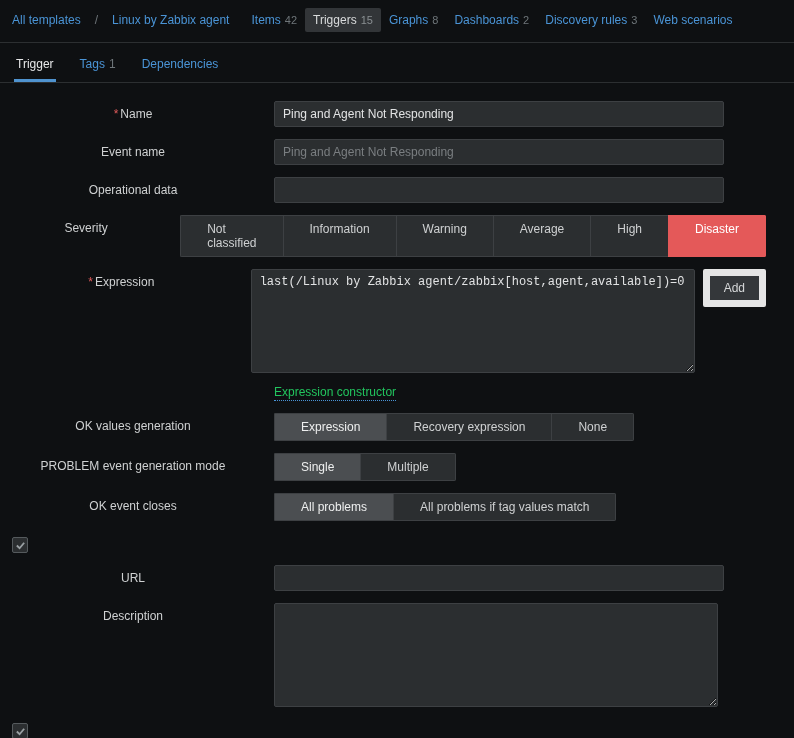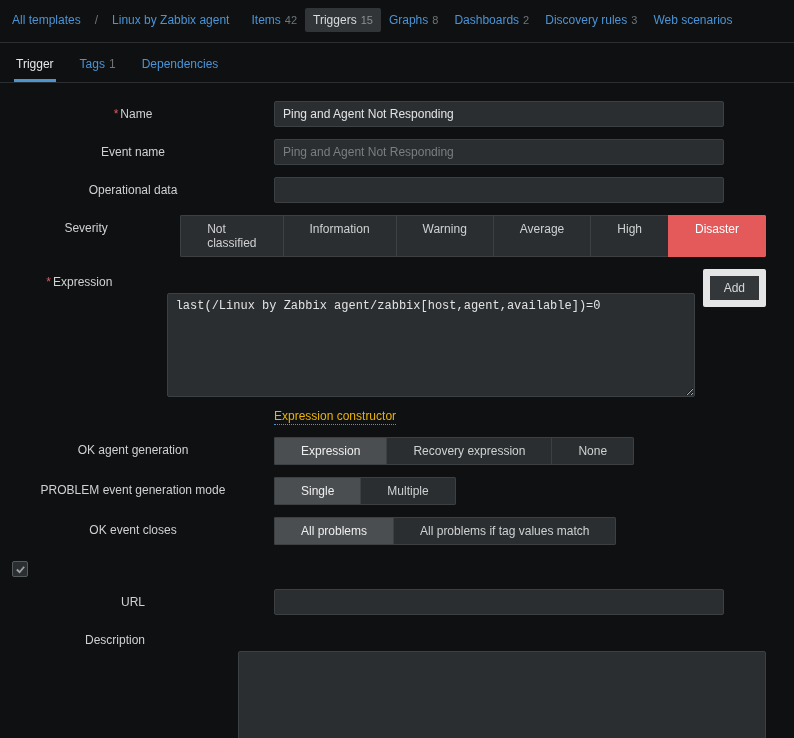--- a/index.html
+++ b/index.html
@@ -86,24 +86,23 @@
     border: 1px solid #3d4043;
     color: #e2e3e4;
     font-size: 12px;
     padding: 5px 8px;
     border-radius: 2px;
     outline: none;
   }
   input[type=text]::placeholder, textarea::placeholder { color: #7a7e81; }
   input[type=text] { width: 450px; height: 26px; }
   textarea {
-    width: 528px;
+    width: 444px;
     font-family: "Courier New", monospace;
     resize: both;
-    margin-top: 24px;
   }
   .textarea-desc { font-family: Arial, sans-serif; }
 
   .seg {
     display: inline-flex;
     border-radius: 2px;
     overflow: hidden;
   }
   .seg .opt {
     background: #2b2e30;
@@ -133,21 +132,21 @@
     font-size: 12px;
     border-radius: 2px;
     cursor: pointer;
   }
   .btn.primary {
     background: #4f93cf;
     border-color: #4f93cf;
     color: #fff;
   }
   .link-dotted {
-    color: #eab308;
+    color: #22c55e;
     border-bottom: 1px dotted #4a94d6;
     cursor: pointer;
     padding-bottom: 1px;
   }
 
   .chk {
     width: 16px; height: 16px;
     background: #2b2e30;
     border: 1px solid #555a5d;
     border-radius: 2px;
@@ -252,21 +251,21 @@
   </div>
 
   <div class="row">
     <div class="lbl"></div>
     <div class="ctl">
         <span class="link-dotted">Expression constructor</span>
       </div>
   </div>
 
   <div class="row">
-    <div class="lbl">OK agent generation</div>
+    <div class="lbl">OK values generation</div>
     <div class="ctl">
         <div class="seg" id="seg-okgen">
           <div class="opt sel">Expression</div>
           <div class="opt">Recovery expression</div>
           <div class="opt">None</div>
         </div>
       </div>
   </div>
 
   <div class="row">

